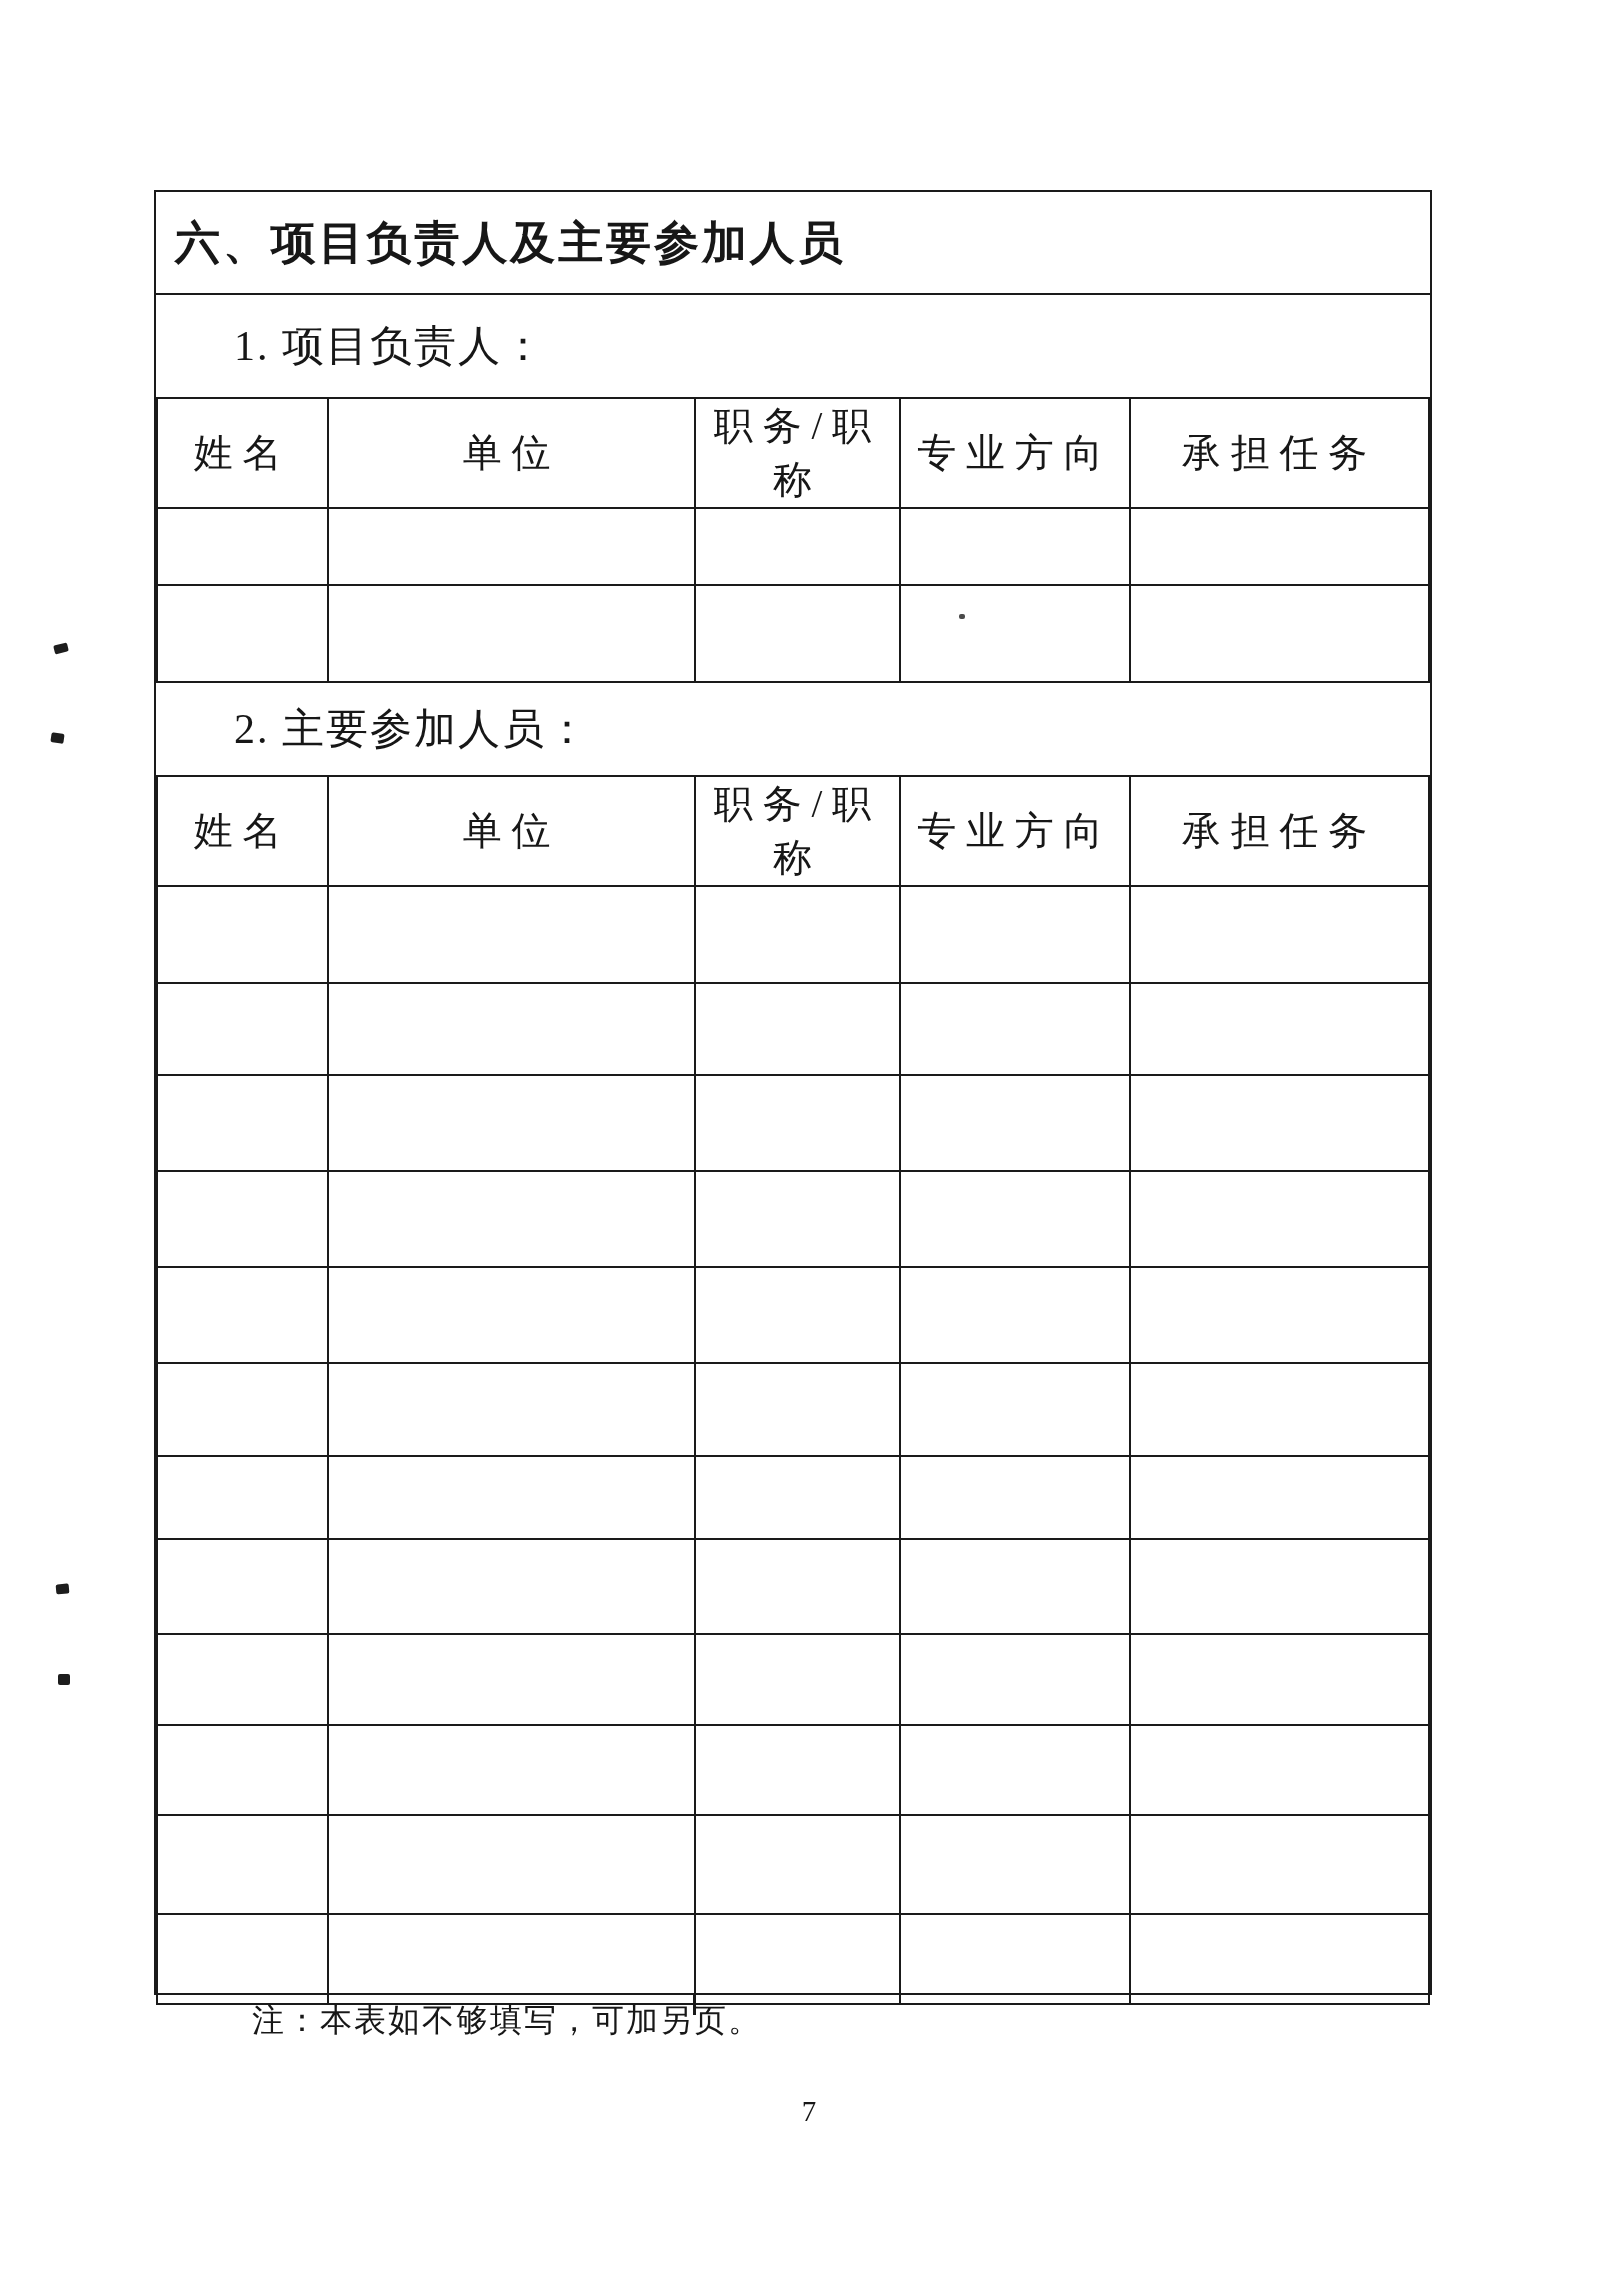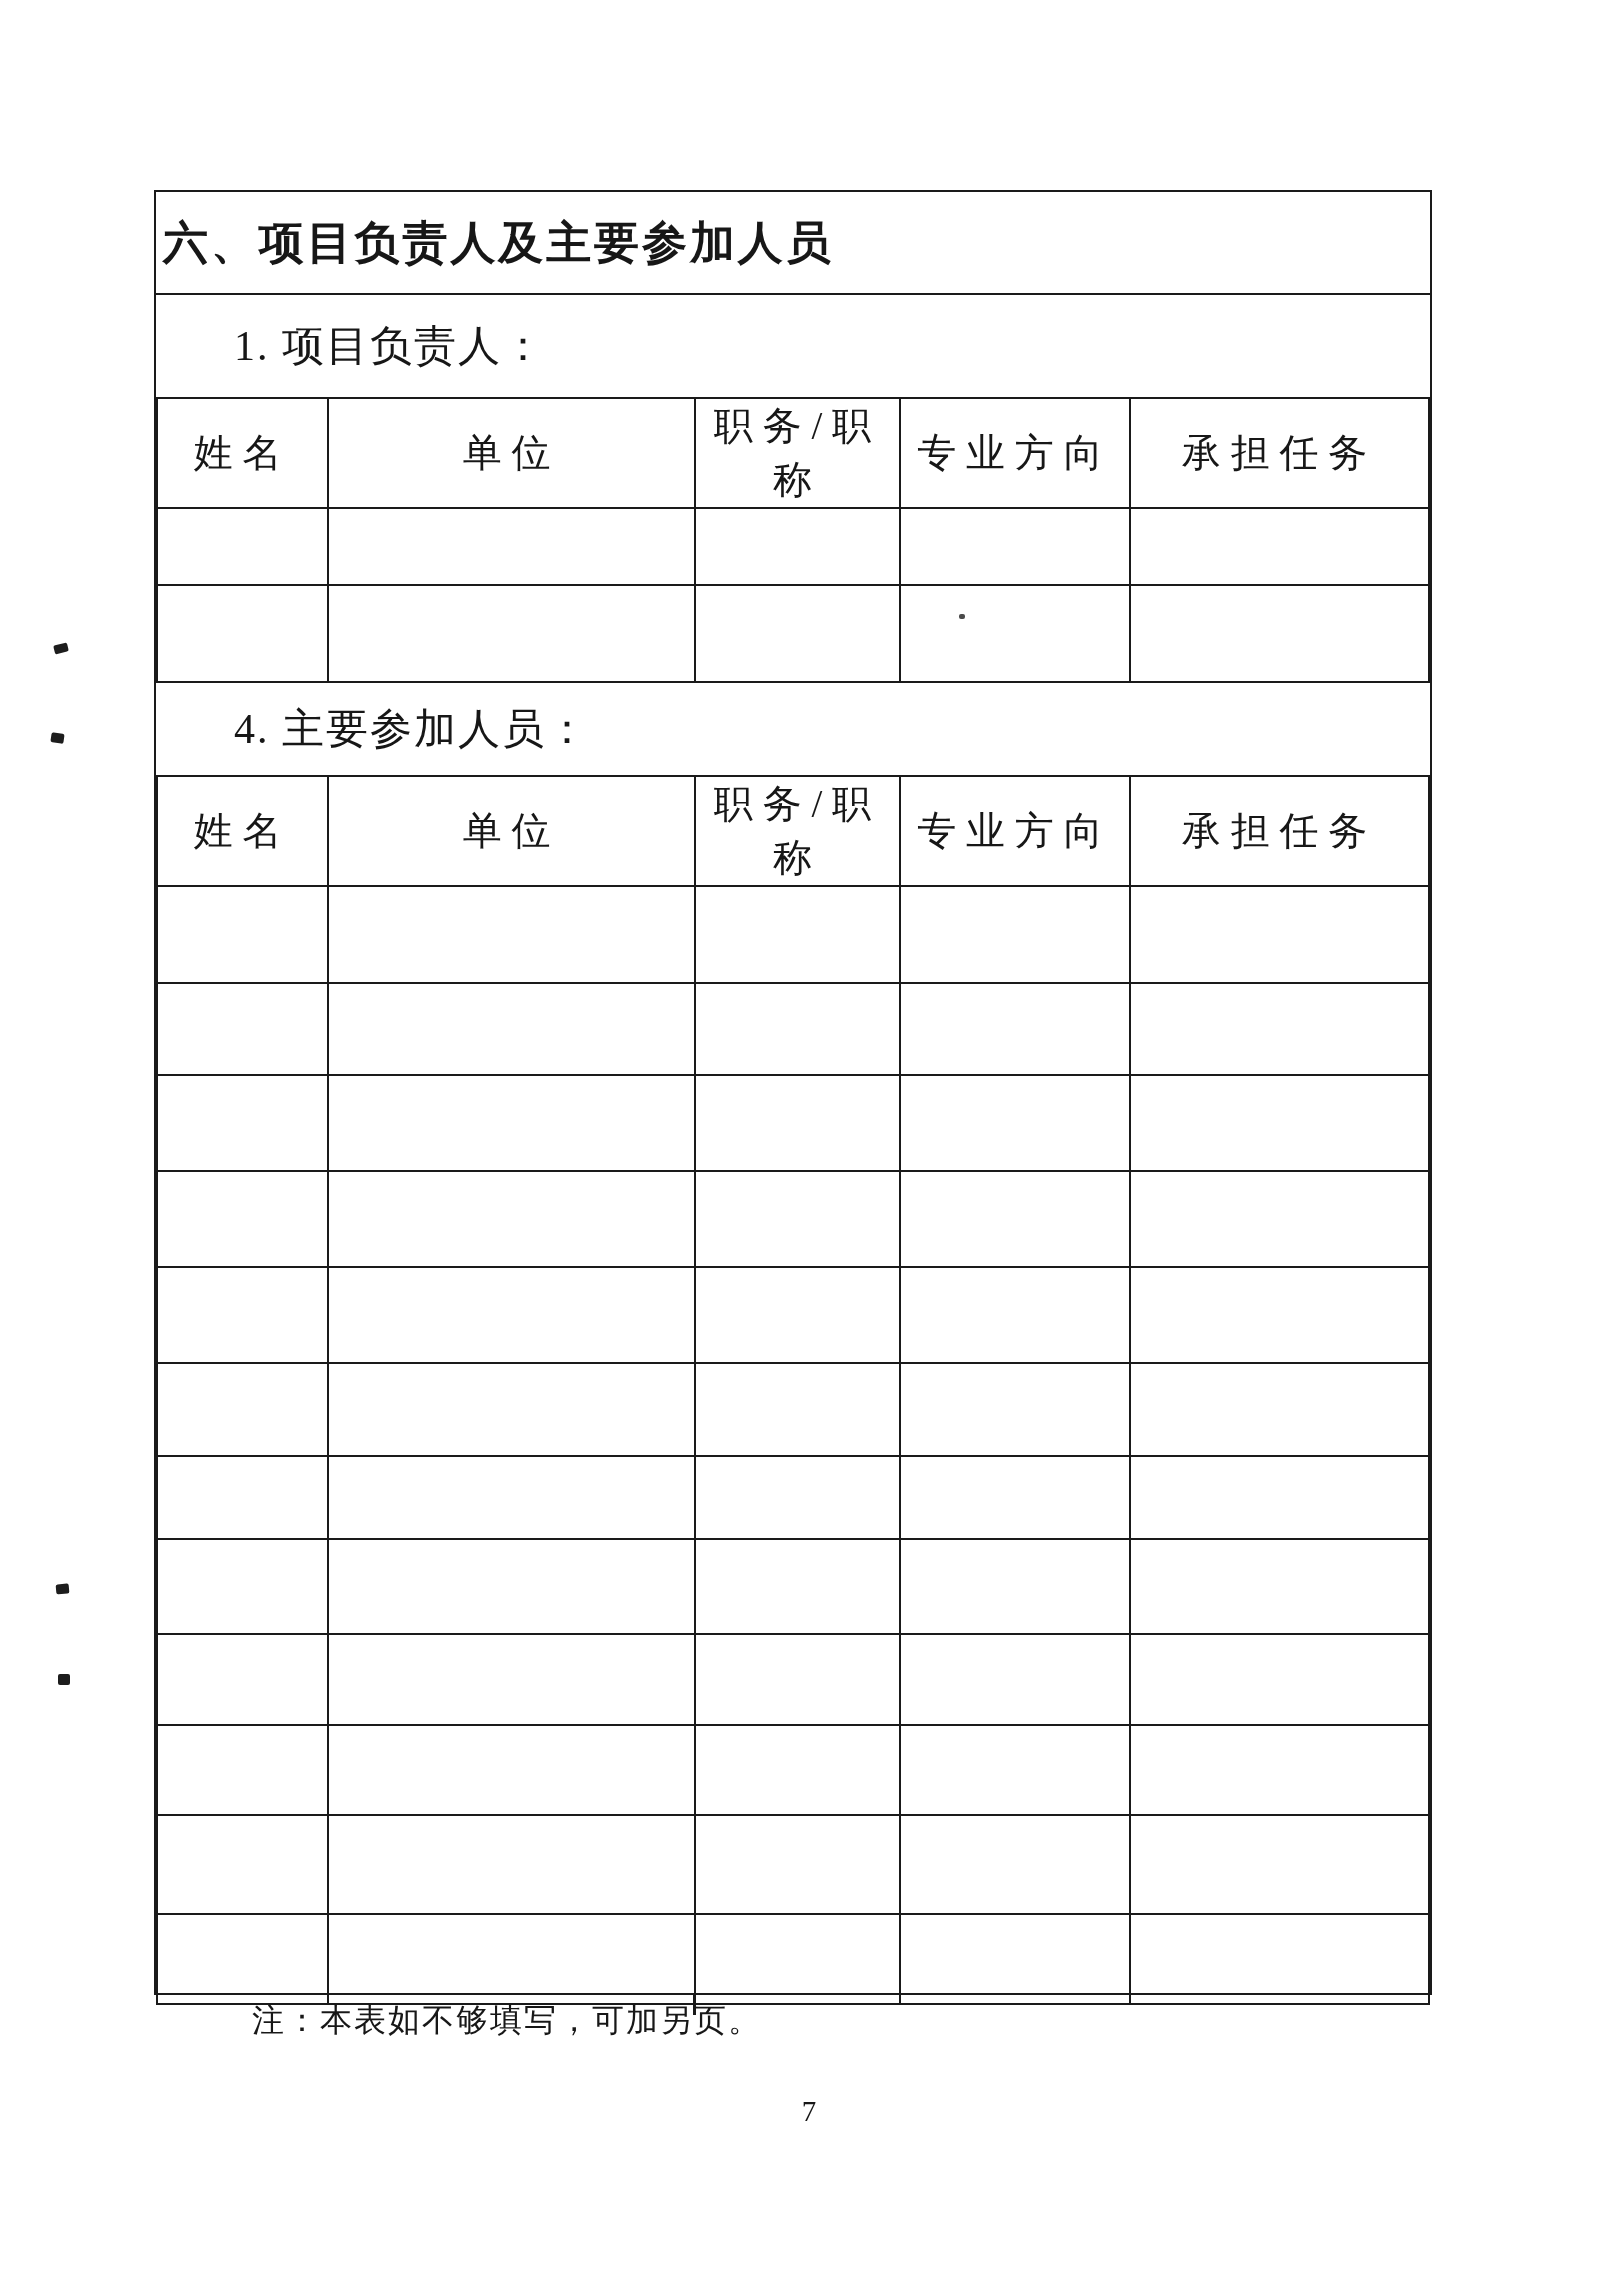--- a/index.html
+++ b/index.html
@@ -23,21 +23,21 @@
     box-sizing: border-box;
     background: #ffffff;
   }
 
   .title-row {
     height: 103px;
     box-sizing: border-box;
     border-bottom: 2.9px solid #1a1a1a;
     display: flex;
     align-items: center;
-    padding-left: 7px;
+    padding-left: 19px;
     font-size: 45px;
     font-weight: bold;
     letter-spacing: 2.9px;
   }
 
   .sub-row {
     box-sizing: border-box;
     display: flex;
     align-items: center;
     padding-left: 78px;
@@ -149,21 +149,21 @@
             <td></td>
             <td></td>
             <td></td>
             <td></td>
             <td></td>
           </tr>
         </tbody>
     </table>
 
     <div class="sub-row second">
-      <span>4. 主要参加人员：</span>
+      <span>2. 主要参加人员：</span>
     </div>
 
     <table class="grid">
       <colgroup>
         <col style="width:13.44%">
           <col style="width:28.85%">
           <col style="width:16.11%">
         <col style="width:18.09%">
           <col style="width:23.51%">
       </colgroup>

